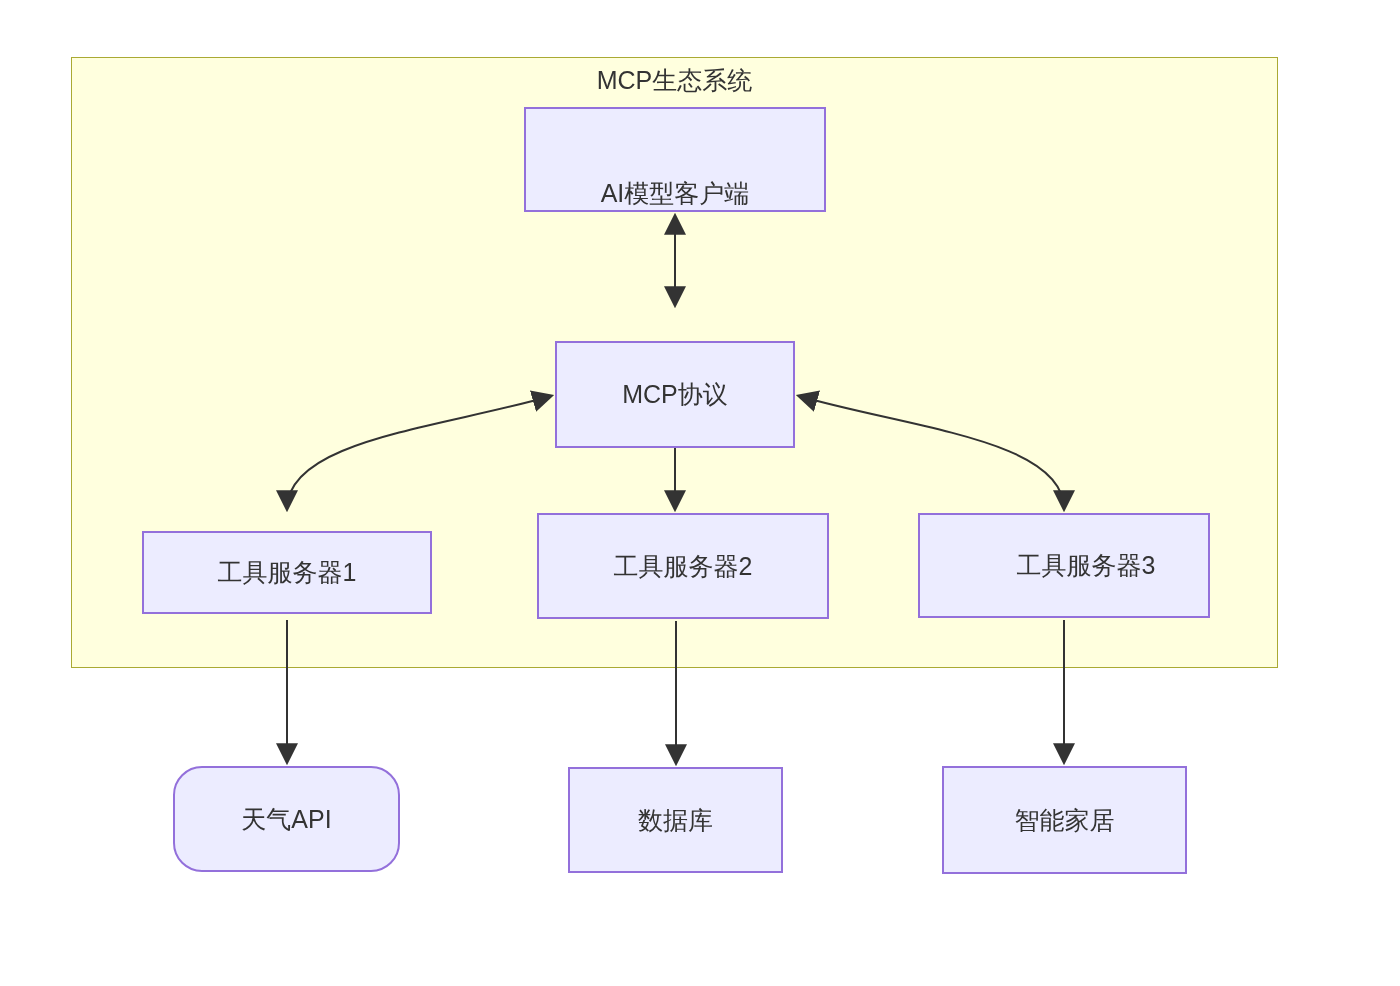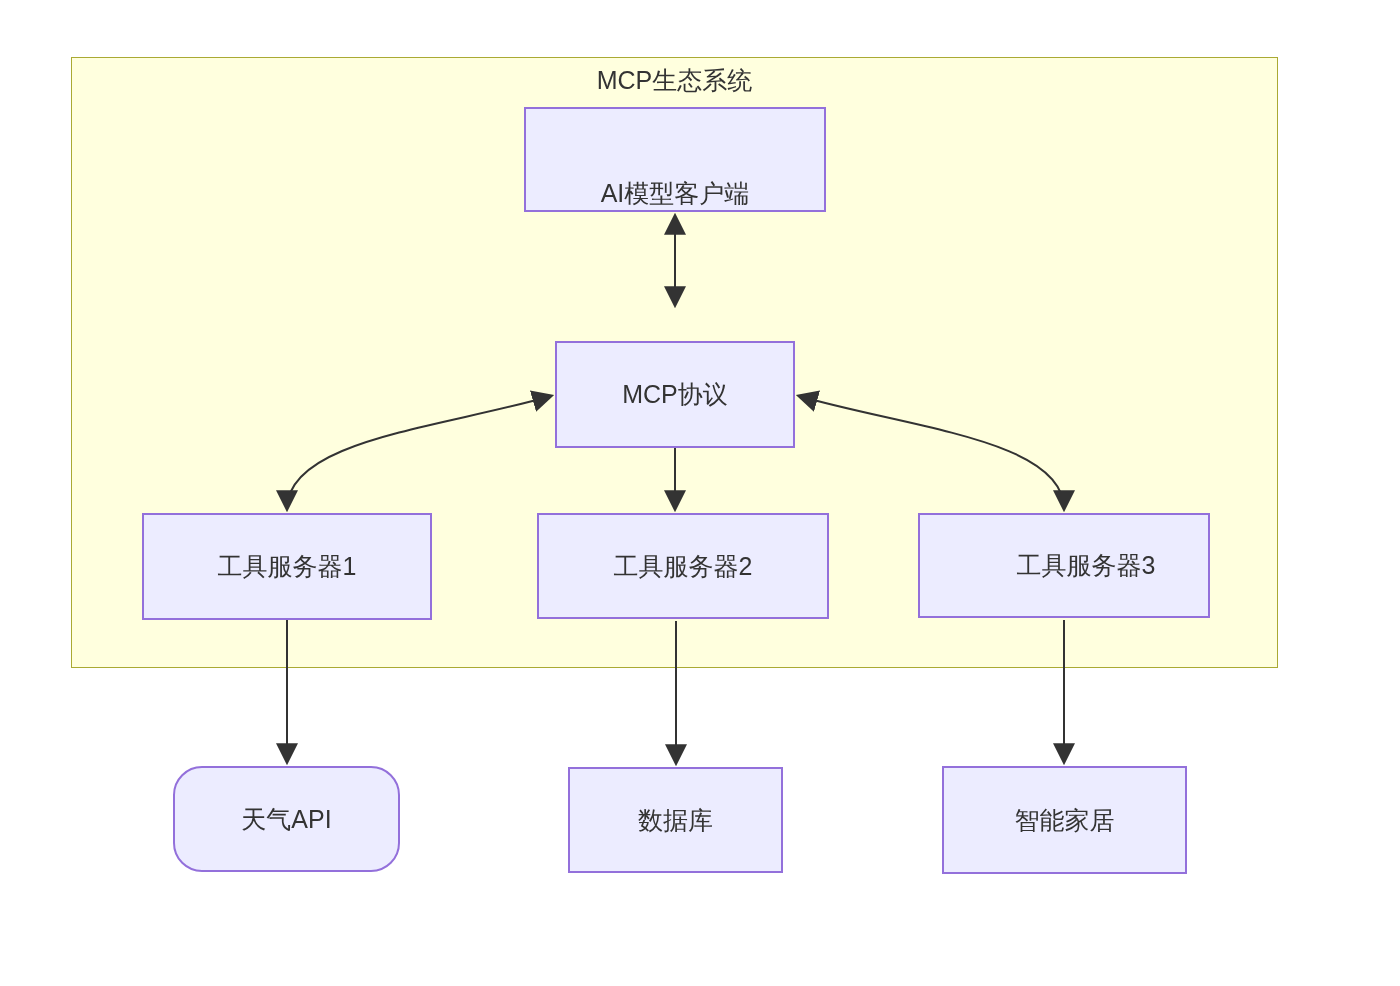--- a/index.html
+++ b/index.html
@@ -35,21 +35,21 @@
     border: 2px solid #9370db;
     display: flex;
     align-items: center;
     justify-content: center;
     font-size: 25px;
     color: #333333;
     text-align: center;
   }
   #node-ai-client    { left: 524px; top: 107px; width: 302px; height: 105px; align-items: flex-end; }
   #node-mcp-protocol { left: 555px; top: 309px; width: 240px; height: 107px; margin-top: 32px; }
-  #node-server1      { left: 142px; top: 513px; width: 290px; height: 107px; }
+  #node-server1      { left: 142px; top: 531px; width: 290px; height: 83px; }
   #node-server2      { left: 530px; top: 513px; width: 292px; height: 106px; margin-left: 7px; }
   #node-server3      { left: 918px; top: 513px; width: 292px; height: 105px; padding-left: 44px; }
   #node-weather-api  { left: 173px; top: 766px; width: 227px; height: 106px; border-radius: 29px; }
   #node-database     { left: 568px; top: 767px; width: 215px; height: 106px; justify-content: center; }
   #node-smart-home   { left: 942px; top: 766px; width: 245px; height: 108px; }
   svg.edges {
     position: absolute; left: 0; top: 0;
     width: 1400px; height: 986px;
     pointer-events: none;
   }

